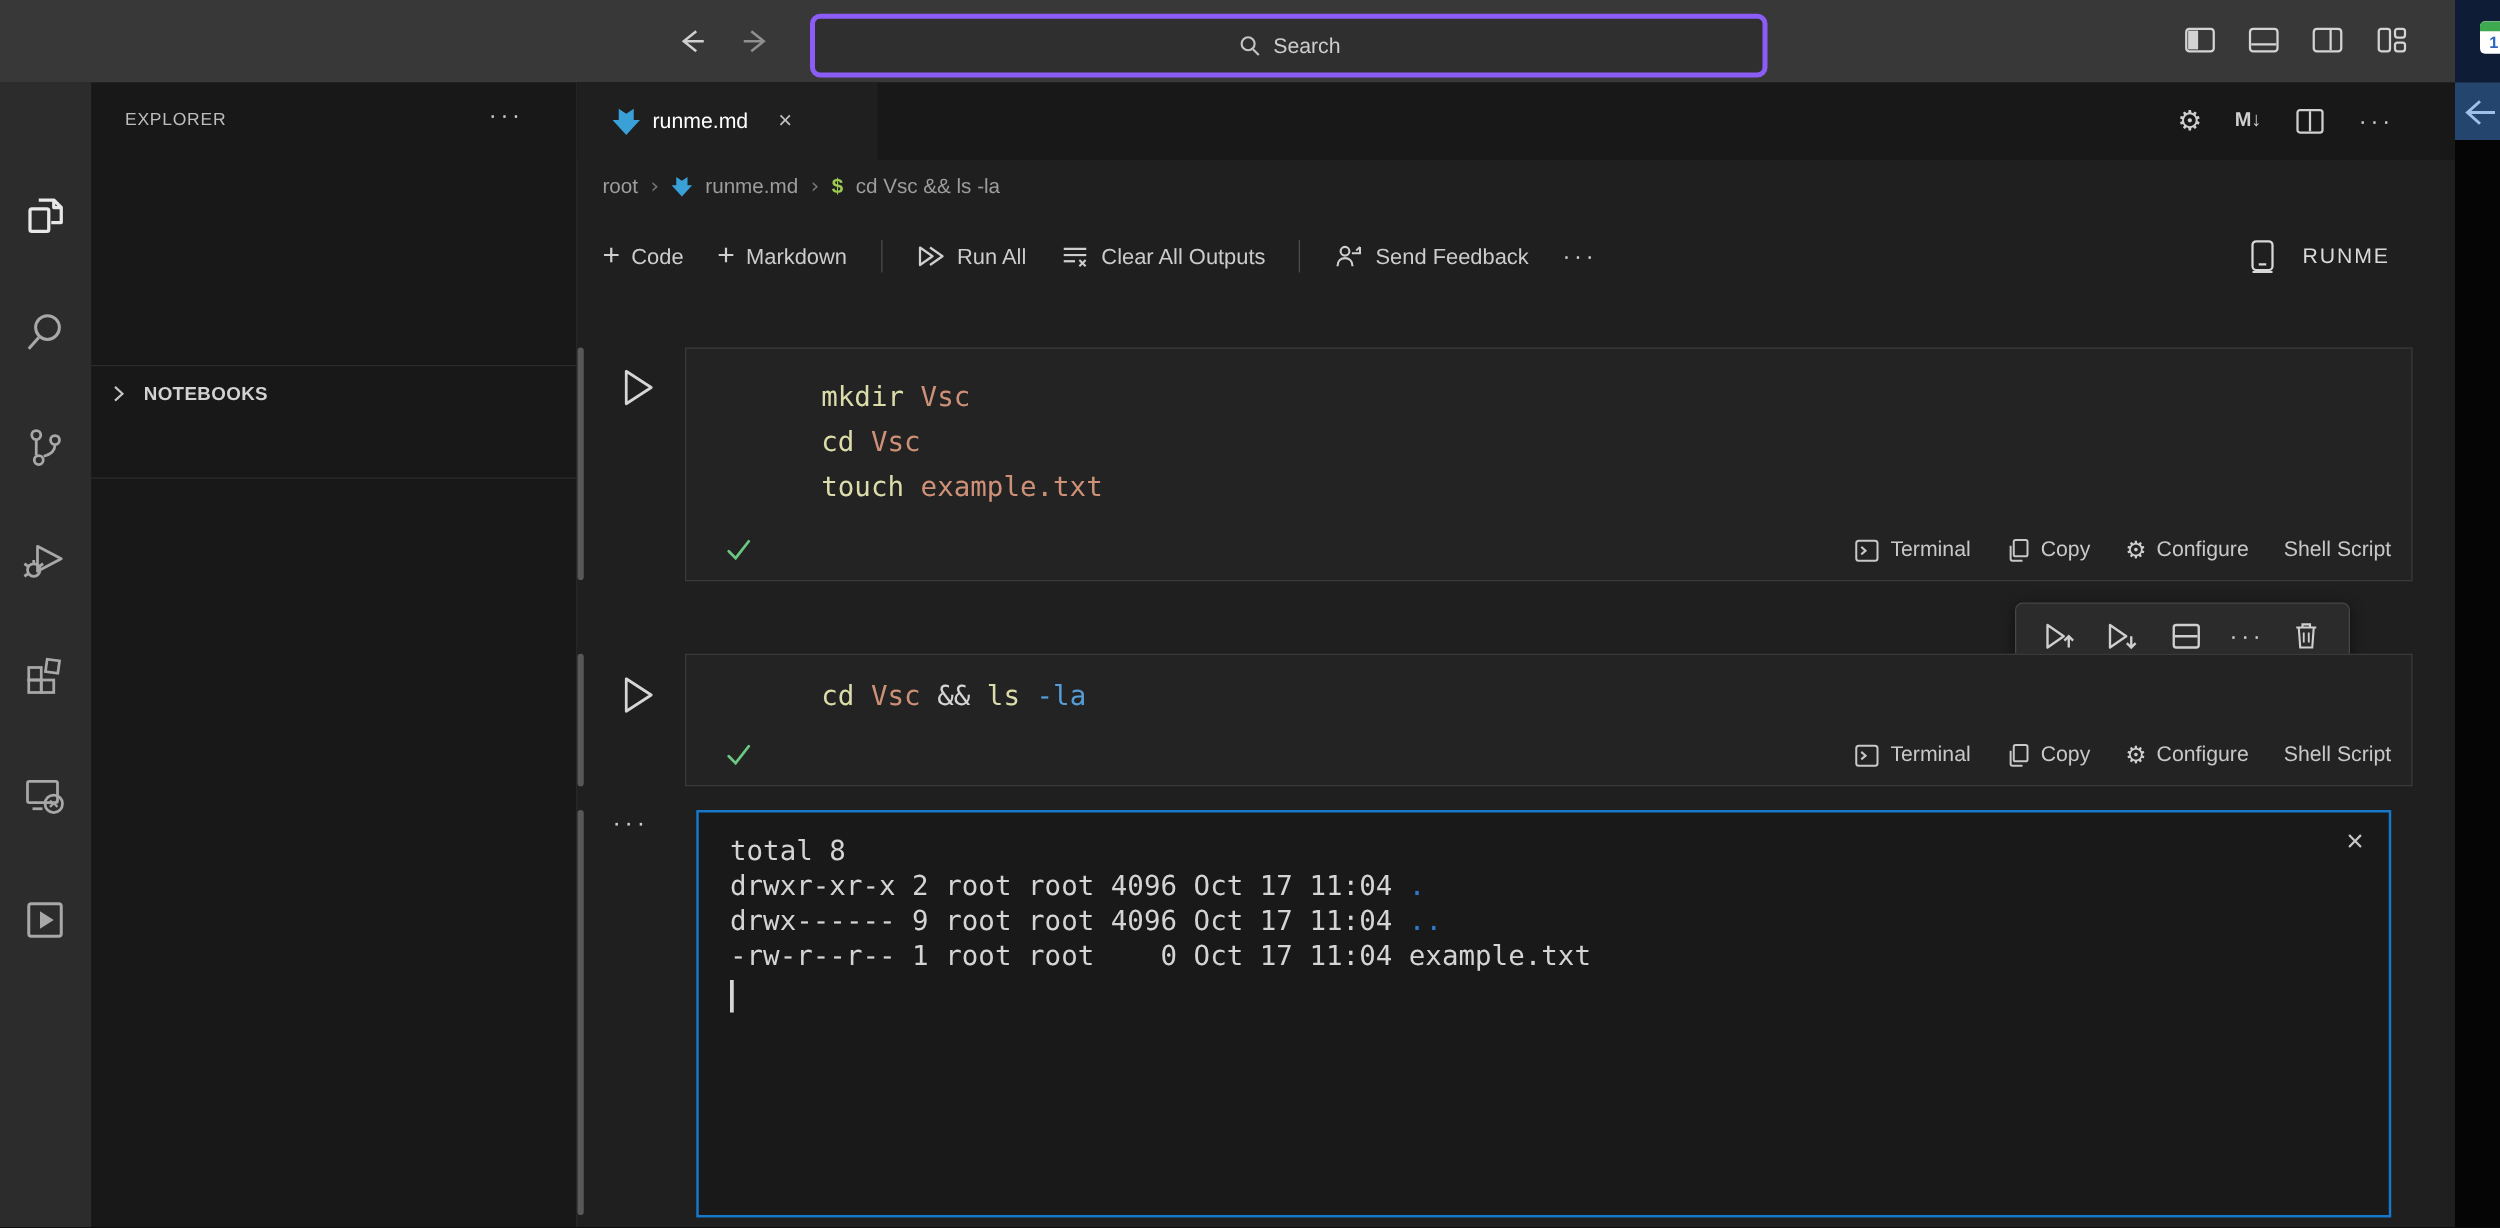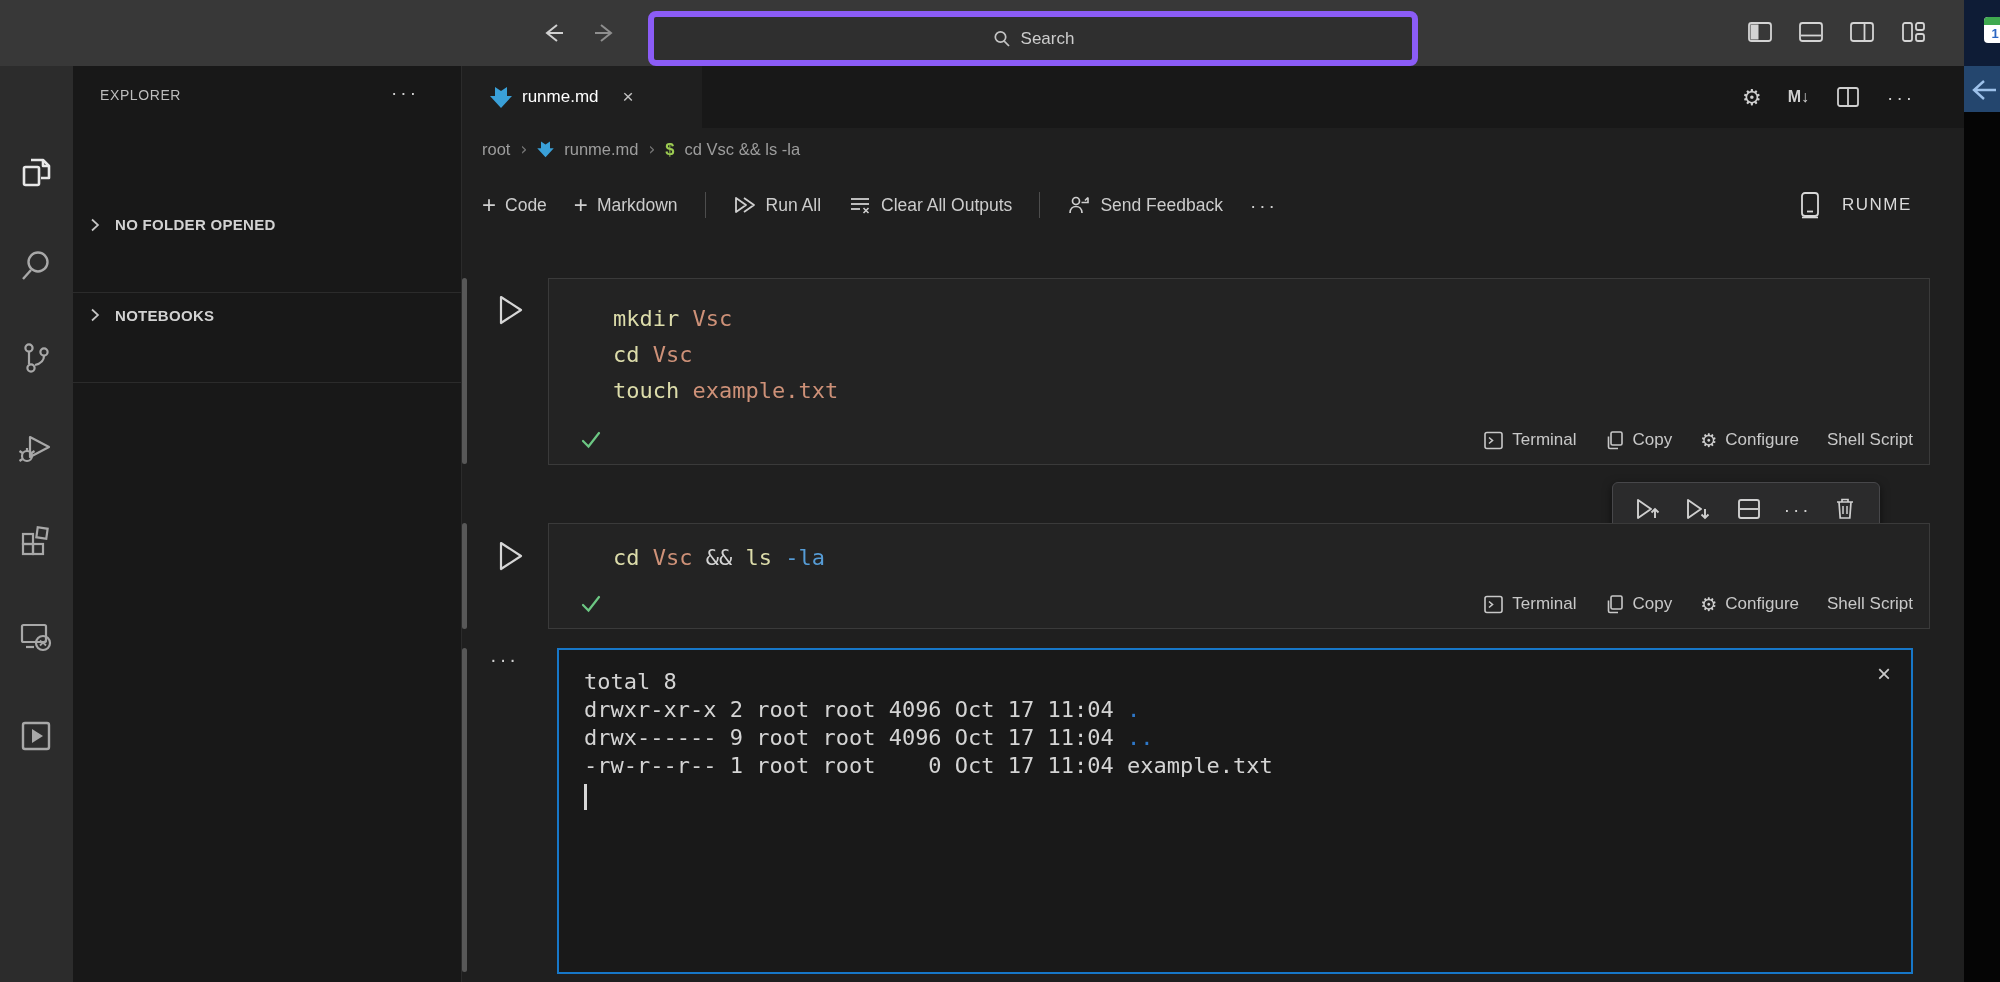--- a/index.html
+++ b/index.html
@@ -5,21 +5,21 @@
   html,body{margin:0;padding:0;background:#000;}
   .screen{position:relative;width:2000px;height:982px;overflow:hidden;background:#1f1f1f;
           font-family:"Liberation Sans",sans-serif;-webkit-font-smoothing:antialiased;}
   .abs{position:absolute;}
   svg{display:block;}
   .ico-txt{font-family:"DejaVu Sans",sans-serif;color:#cfcfcf;}
 
   
   .titlebar{left:0;top:0;width:1964px;height:66px;background:#383838;}
   .nav-arrow{top:17px;width:32px;height:32px;}
-  .searchbox{left:648px;top:11px;width:758px;height:43px;background:#2f2f2f;border:6px solid #8b5cf6;
+  .searchbox{left:648px;top:11px;width:758px;height:43px;background:#2f2f2f;border:4px solid #8b5cf6;
              border-radius:8px;display:flex;align-items:center;justify-content:center;gap:9px;}
   .searchbox span{font-size:17px;color:#cdcdcd;}
   .win-icons{left:1745px;top:17px;display:flex;gap:21px;align-items:center;}
 
   
   .sliver-top{left:1964px;top:0;width:36px;height:66px;background:#0e1c36;overflow:hidden;}
   .cal{position:absolute;left:20px;top:17px;width:22px;height:26px;border-radius:4px;background:#fff;overflow:hidden;}
   .cal .cal-head{height:8px;background:#3fa94f;}
   .cal .cal-num{font-size:13px;font-weight:bold;color:#2b66c2;text-align:center;line-height:17px;}
   .sliver-mid{left:1964px;top:66px;width:36px;height:46px;background:#24466e;overflow:hidden;}
@@ -58,21 +58,21 @@
   .nbtoolbar{left:482px;top:182px;height:46px;display:flex;align-items:center;gap:27px;}
   .tb-btn{display:flex;align-items:center;gap:9px;font-size:17.5px;color:#cccccc;}
   .tb-plus{font-size:24px;font-weight:300;color:#cfcfcf;line-height:1;}
   .tb-div{width:1px;height:26px;background:#4d4d4d;}
   .brand{left:1798px;top:182px;height:46px;display:flex;align-items:center;gap:20px;}
   .brand span{font-size:17px;letter-spacing:1.5px;color:#dadada;}
 
   
   .focusbar{width:5px;background:#585858;border-radius:3px;}
   .runbtn{width:32px;height:36px;display:flex;align-items:center;justify-content:center;}
-  .cellbox{background:#232323;border:1px solid #3a3a3a;box-sizing:border-box;}
+  .cellbox{background:#232323;border:1px solid #3a3a3a;box-sizing:border-box;padding-left:44px;}
   .code-area{font-family:"DejaVu Sans Mono",monospace;font-size:22px;line-height:36px;white-space:pre;}
   .cell1-code{padding:22px 0 0 64px;}
   .cell2-code{padding:16px 0 0 64px;}
   .tk-cmd{color:#dcdcaa;} .tk-arg{color:#ce9178;} .tk-flag{color:#569cd6;} .tk-plain{color:#d4d4d4;}
   .cell-status{position:absolute;left:30px;bottom:12px;}
   .cell-actions{position:absolute;right:16px;bottom:13px;display:flex;align-items:center;gap:28px;}
   .ca-item{display:flex;align-items:center;gap:8px;font-size:17px;color:#c8c8c8;margin-top:45px;}
   .gear-sm{font-size:19px;}
 
   
@@ -197,26 +197,20 @@
           <rect x="7" y="7" width="26" height="26" rx="2" fill="none" stroke="#a8a8a8" stroke-width="2.4"></rect>
           <path d="M16 13 L27 20 L16 27 Z" fill="#a8a8a8"></path>
         </svg>
     </div>
   </div>
 
   <div class="abs sidebar">
     <div class="sb-header">EXPLORER</div>
     <div class="sb-kebab">···</div>
 
-    <div class="sb-row" style="top:136px;">
-      <svg class="chev" width="20" height="20" viewBox="0 0 20 20">
-          <path d="M7 4.5 L13 10 L7 15.5" fill="none" stroke="#c5c5c5" stroke-width="1.7"></path>
-        </svg>
-      <span class="lbl">NO FOLDER OPENED</span>
-    </div>
     <div class="sb-row bordered" style="top:226px;">
       <svg class="chev" width="20" height="20" viewBox="0 0 20 20">
           <path d="M7 4.5 L13 10 L7 15.5" fill="none" stroke="#c5c5c5" stroke-width="1.7"></path>
         </svg>
       <span class="lbl">NOTEBOOKS</span>
     </div>
     <div class="sb-end"></div>
   </div>
 
   <div class="abs tabstrip"></div>

